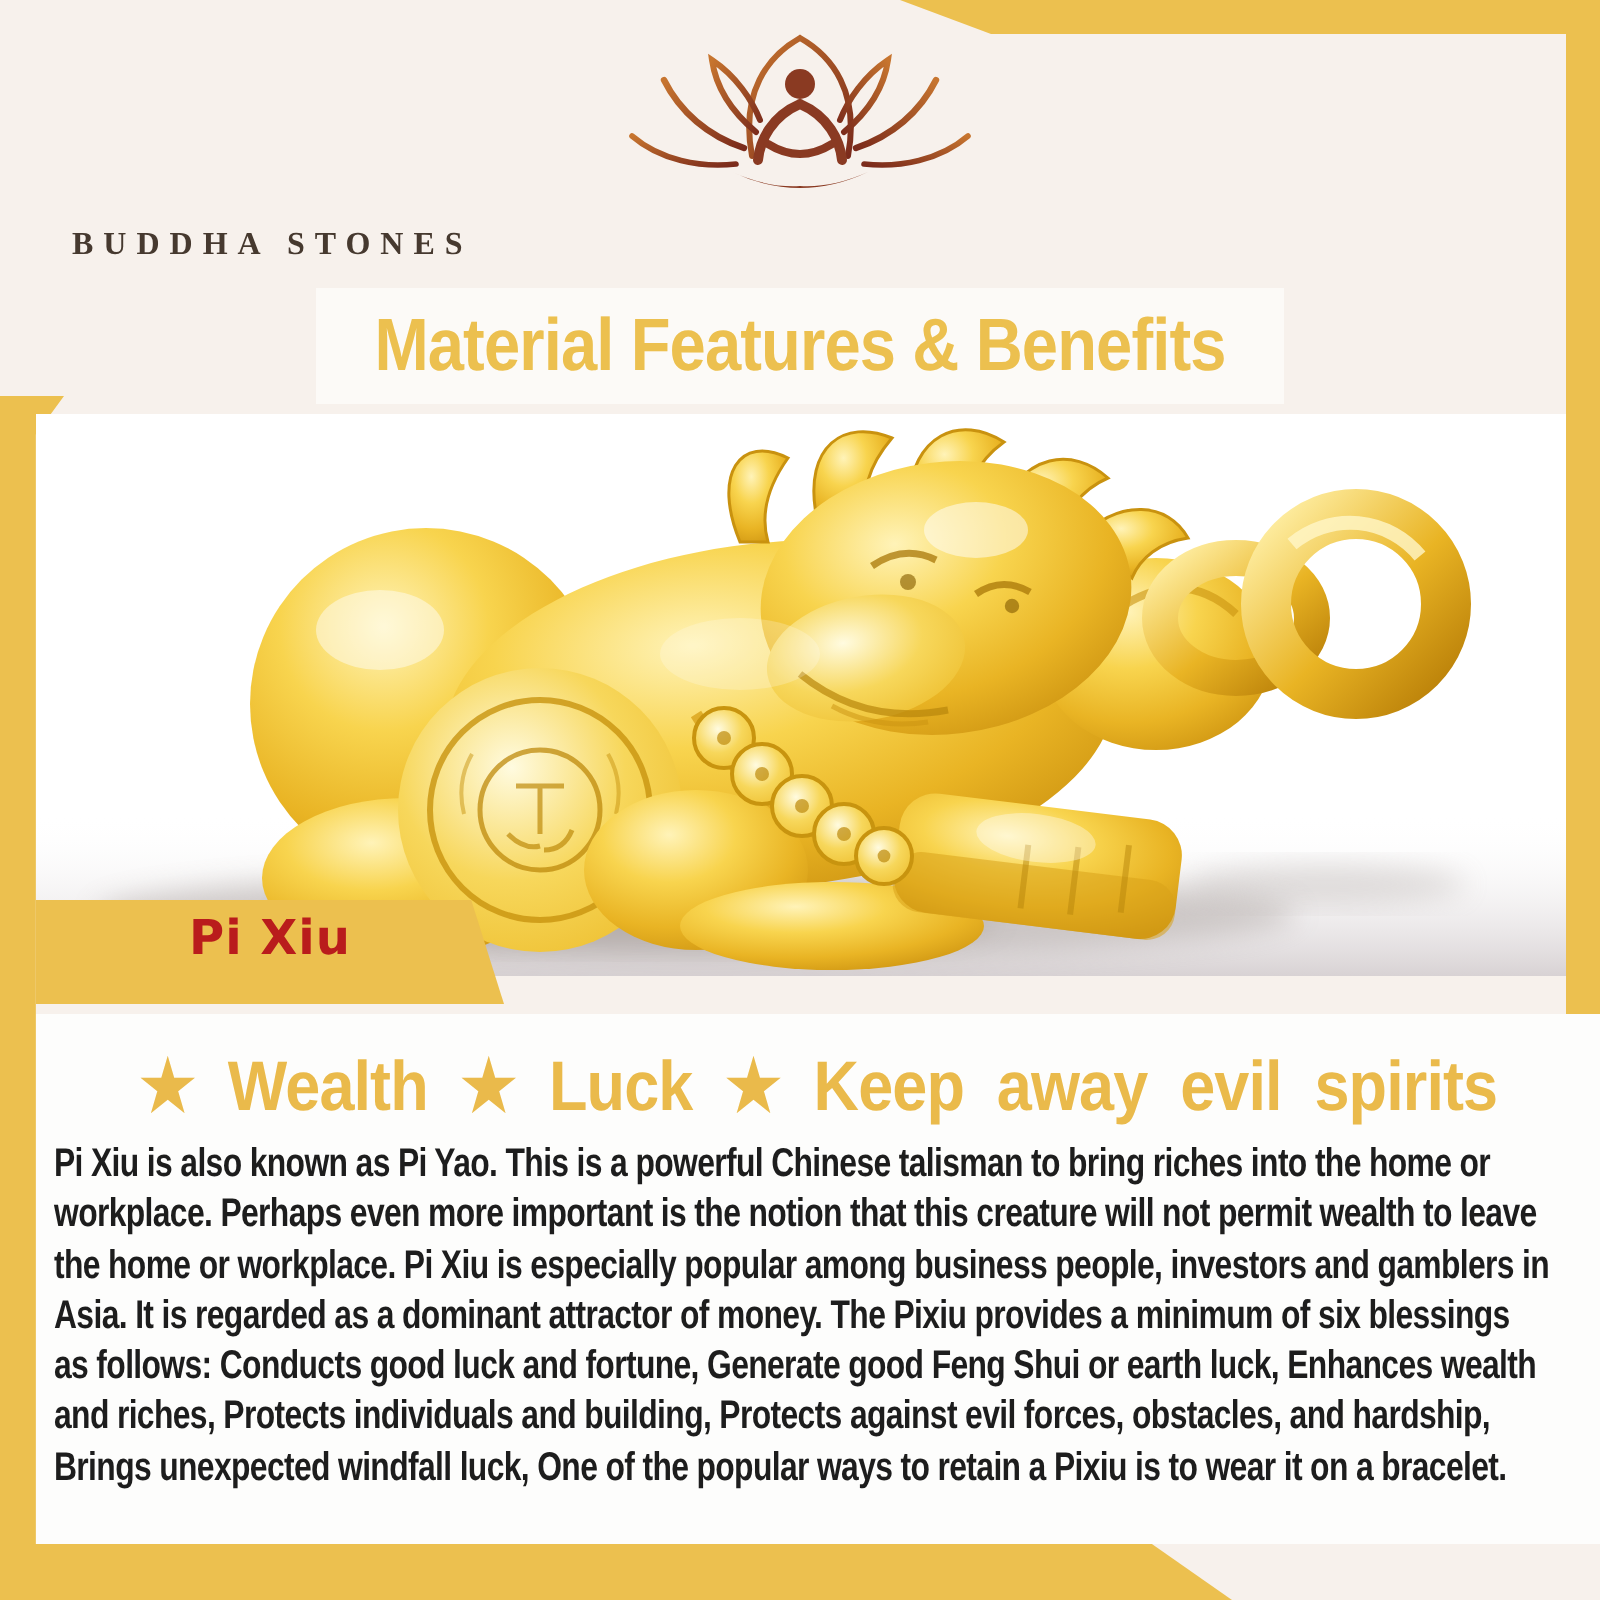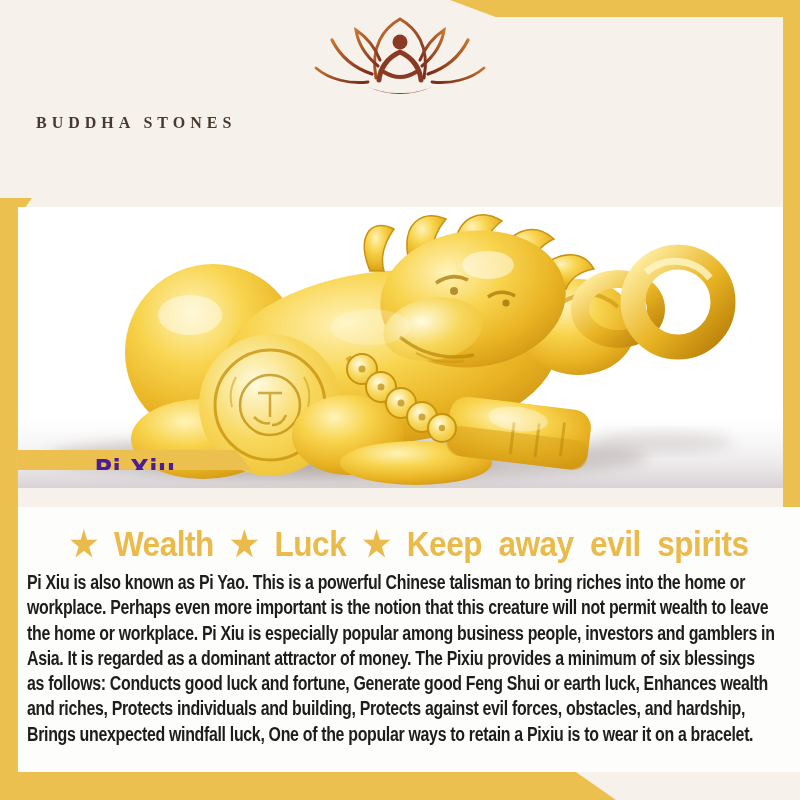--- a/index.html
+++ b/index.html
@@ -27,23 +27,23 @@
   .banner{position:absolute;left:158px;top:144px;width:484px;height:58px;
           background:#fcfaf7;overflow:visible;}
   .banner-inner{position:absolute;left:-33px;top:0;width:550px;height:58px;
                 line-height:58px;text-align:center;transform:scaleX(0.88);
                 transform-origin:50% 50%;font-size:37px;font-weight:bold;
                 letter-spacing:-0.5px;color:#ecc04f;white-space:nowrap;}
 
   
   .photo-box{position:absolute;left:18px;top:207px;width:765px;height:281px;
              background:#ffffff;overflow:hidden;}
-  .pixiu-label{position:absolute;left:18px;top:450px;width:234px;height:20px;
+  .pixiu-label{position:absolute;left:18px;top:450px;width:234px;height:52px;
                background:#ecc04f;clip-path:polygon(0 0,93% 0,100% 100%,0 100%);
-               text-align:center;line-height:38px;color:#4c1d95;
+               text-align:center;line-height:38px;color:#b91c1c;
                font-family:"DejaVu Sans",sans-serif;font-size:24px;font-weight:bold;
                letter-spacing:0.5px;}
 
   
   .text-box{position:absolute;left:18px;top:507px;width:782px;height:265px;
             background:#fdfdfc;}
   .star-line{margin-top:16px;text-align:center;}
   .star-line span{display:inline-block;transform:scaleX(0.9);
                   font-size:35px;line-height:42px;font-weight:bold;
                   color:#eaba4b;letter-spacing:-0.5px;word-spacing:9px;
@@ -84,20 +84,23 @@
     <path d="M118,58 C136,52 150,40 158,24" stroke="url(#lg2)" stroke-width="3.2" stroke-linecap="round"></path>
     <path d="M122,66 C140,68 160,64 174,52" stroke="url(#lg2)" stroke-width="2.8" stroke-linecap="round"></path>
 
     <circle cx="90" cy="26" r="7.5" fill="#8a3a22"></circle>
     <path d="M90,36 C76,42 70,54 69,64 M90,36 C104,42 110,54 111,64" stroke="#8a3a22" stroke-width="5" stroke-linecap="round"></path>
     <path d="M74,56 Q90,66 106,56" stroke="#8a3a22" stroke-width="4" stroke-linecap="round"></path>
     <path d="M56,70 Q90,86 124,70 Q106,78 90,77 Q74,78 56,70 Z" fill="#8a3a22"></path>
   </svg>
   <div class="brand-name">BUDDHA STONES</div>
 
+  <div class="banner">
+    <div class="banner-inner">Material Features &amp; Benefits</div>
+  </div>
 
   <div class="photo-box">
     <svg width="765" height="281" viewBox="0 0 765 281">
       <defs>
         <radialGradient id="gMain" cx="38%" cy="28%" r="85%">
           <stop offset="0" stop-color="#fff3b8"></stop>
             <stop offset="0.35" stop-color="#f8d44e"></stop>
           <stop offset="0.68" stop-color="#e9b424"></stop>
             <stop offset="1" stop-color="#c98f0e"></stop>
         </radialGradient>

